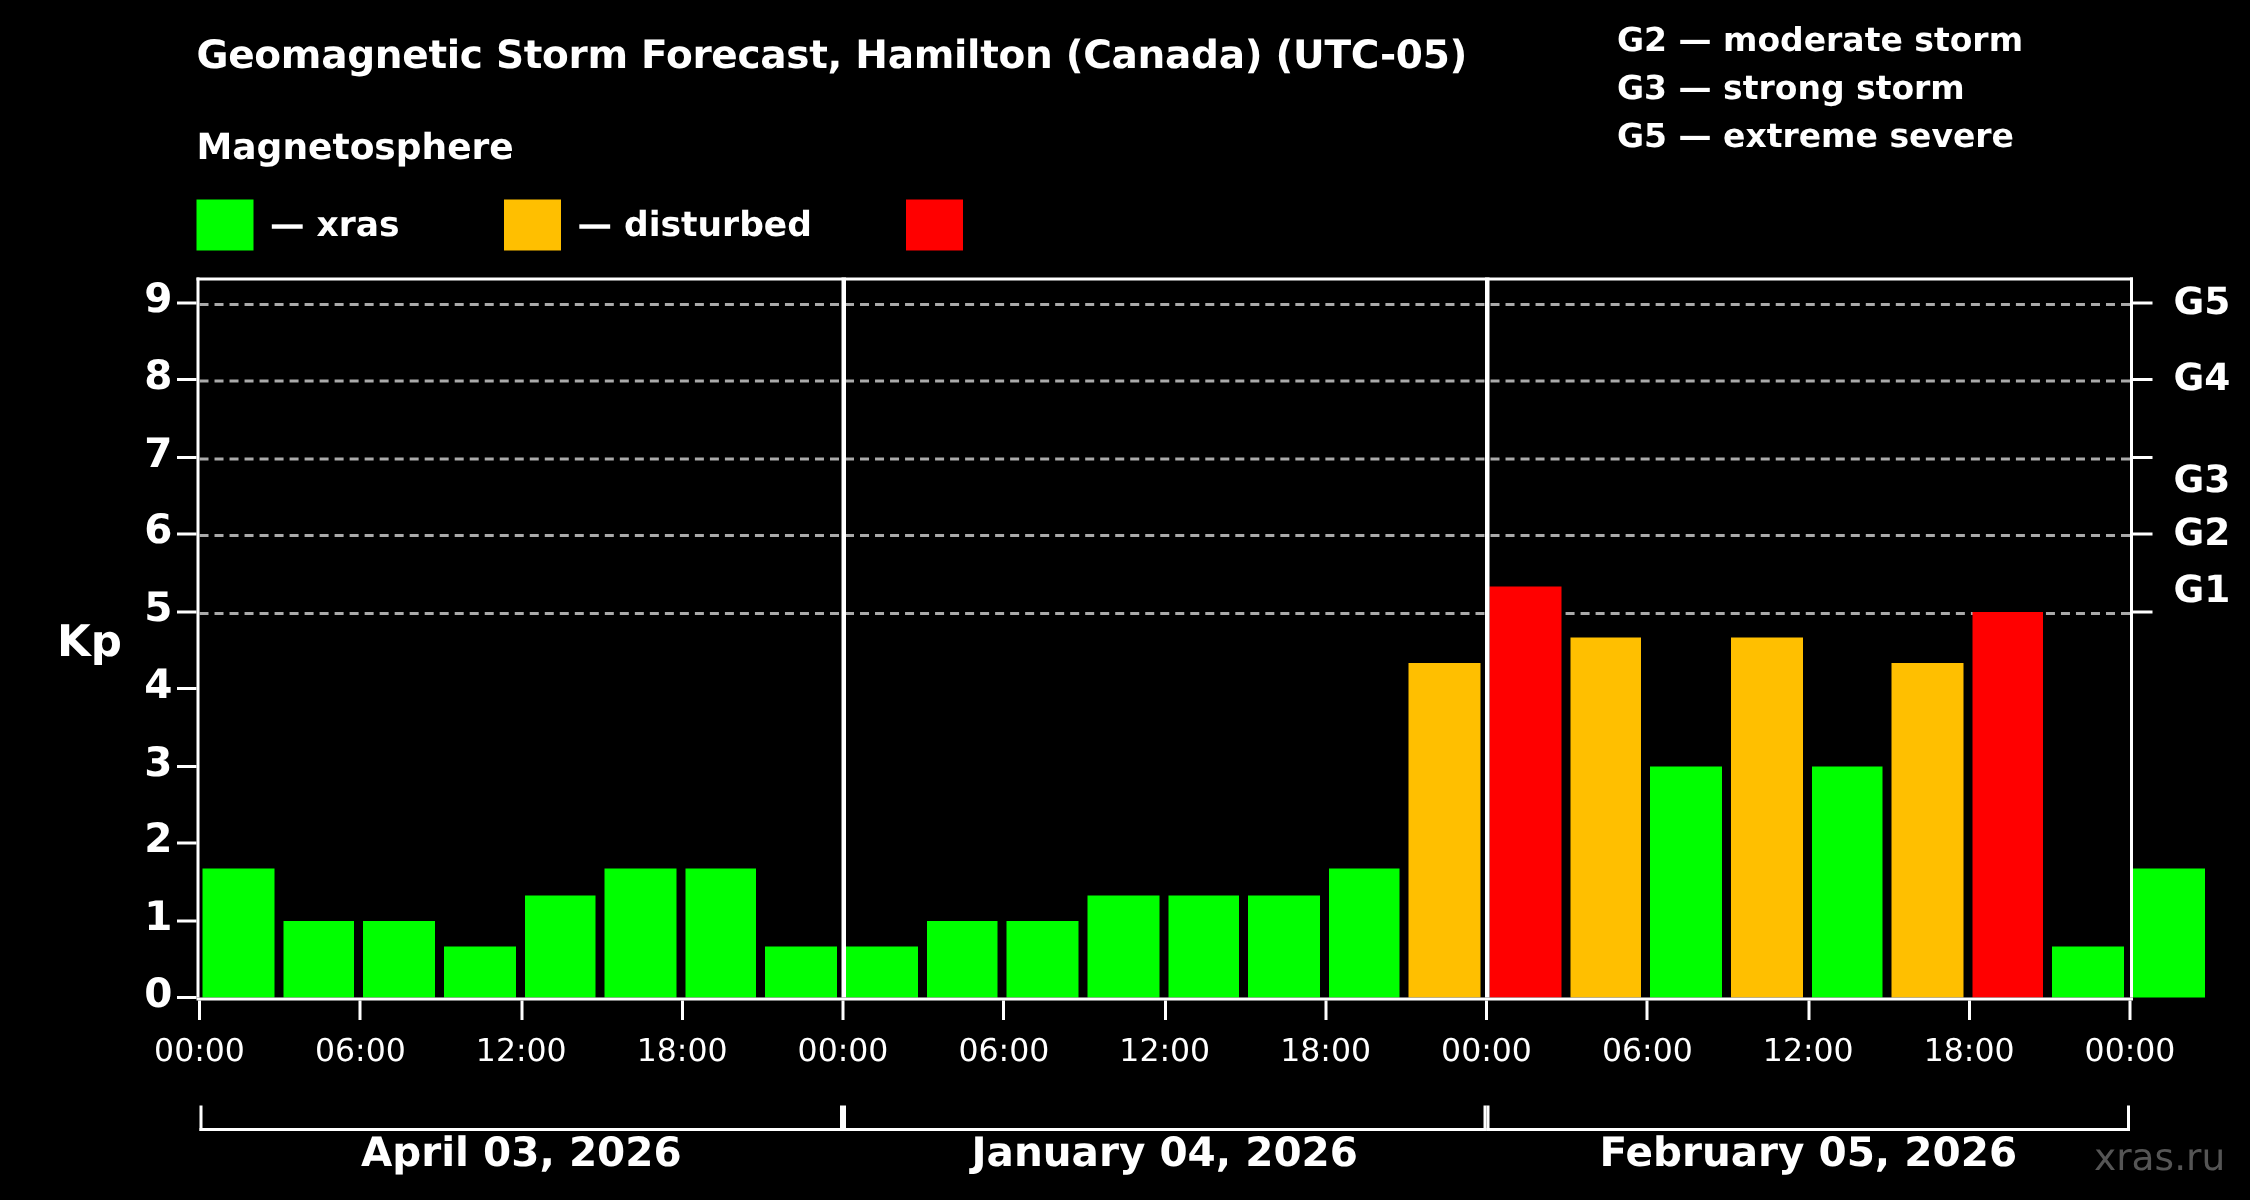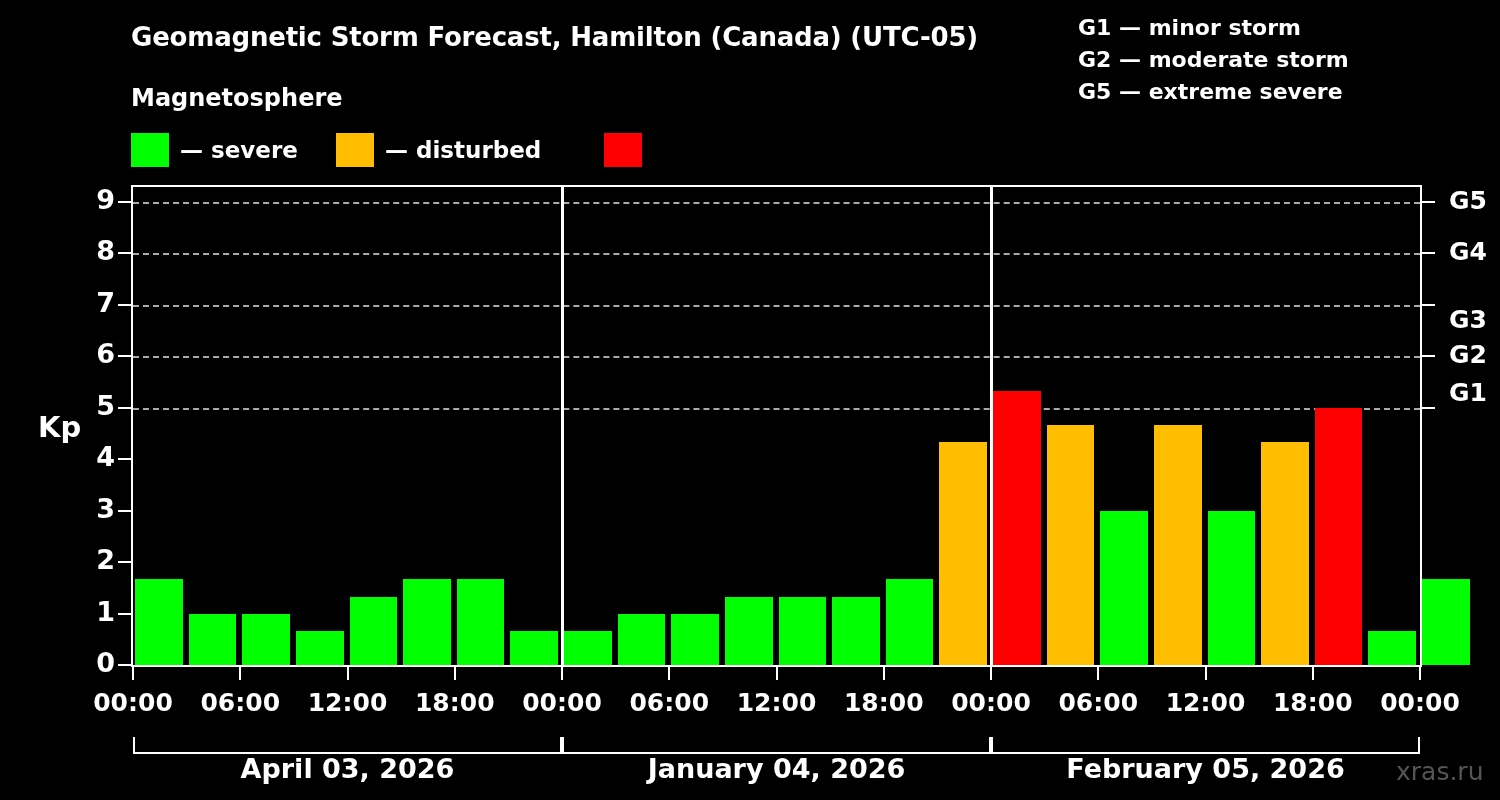--- a/index.html
+++ b/index.html
@@ -170,22 +170,22 @@
   .xtick-mark {
     position: absolute;
     top: 667px;
     width: 2px;
     height: 13px;
     background: #ffffff;
   }
   .xtick-label {
     position: absolute;
     top: 688px;
-    font-size: 25px;
-    font-weight: bold;
+    font-size: 21px;
+    font-weight: normal;
     transform: translateX(-50%);
     white-space: nowrap;
   }
 
   
   .date-bracket {
     position: absolute;
     top: 737px;
     height: 17px;
     border: 2px solid #ffffff;
@@ -214,34 +214,34 @@
 </head>
 <body>
 
 <div id="chart-title">Geomagnetic Storm Forecast, Hamilton (Canada) (UTC-05)</div>
 
 <div id="magnetosphere-label">Magnetosphere</div>
 
 <div id="magnetosphere-legend">
     <div class="legend-entry" style="position: absolute; left: 0px;">
       <span class="legend-swatch" style="background: rgb(0, 255, 0);"></span>
-      <span class="legend-text">— severe</span>
+      <span class="legend-text">— xras</span>
     </div>
     <div class="legend-entry" style="position: absolute; left: 205px;">
       <span class="legend-swatch" style="background: rgb(255, 191, 0);"></span>
       <span class="legend-text">— disturbed</span>
     </div>
     <div class="legend-entry" style="position: absolute; left: 473px;">
       <span class="legend-swatch" style="background: rgb(255, 0, 0);"></span>
     </div>
   </div>
 
 <div id="gscale-legend">
-    <div class="gscale-row">G1 — minor storm</div>
     <div class="gscale-row">G2 — moderate storm</div>
+    <div class="gscale-row">G3 — strong storm</div>
     <div class="gscale-row">G5 — extreme severe</div>
   </div>
 
 <div id="plot-frame"></div>
 <div id="plot-area">
     <div class="gridline" style="top: 220.778px;"></div>
     <div class="gridline" style="top: 169.333px;"></div>
     <div class="gridline" style="top: 117.889px;"></div>
     <div class="gridline" style="top: 66.4444px;"></div>
     <div class="gridline" style="top: 15px;"></div>

